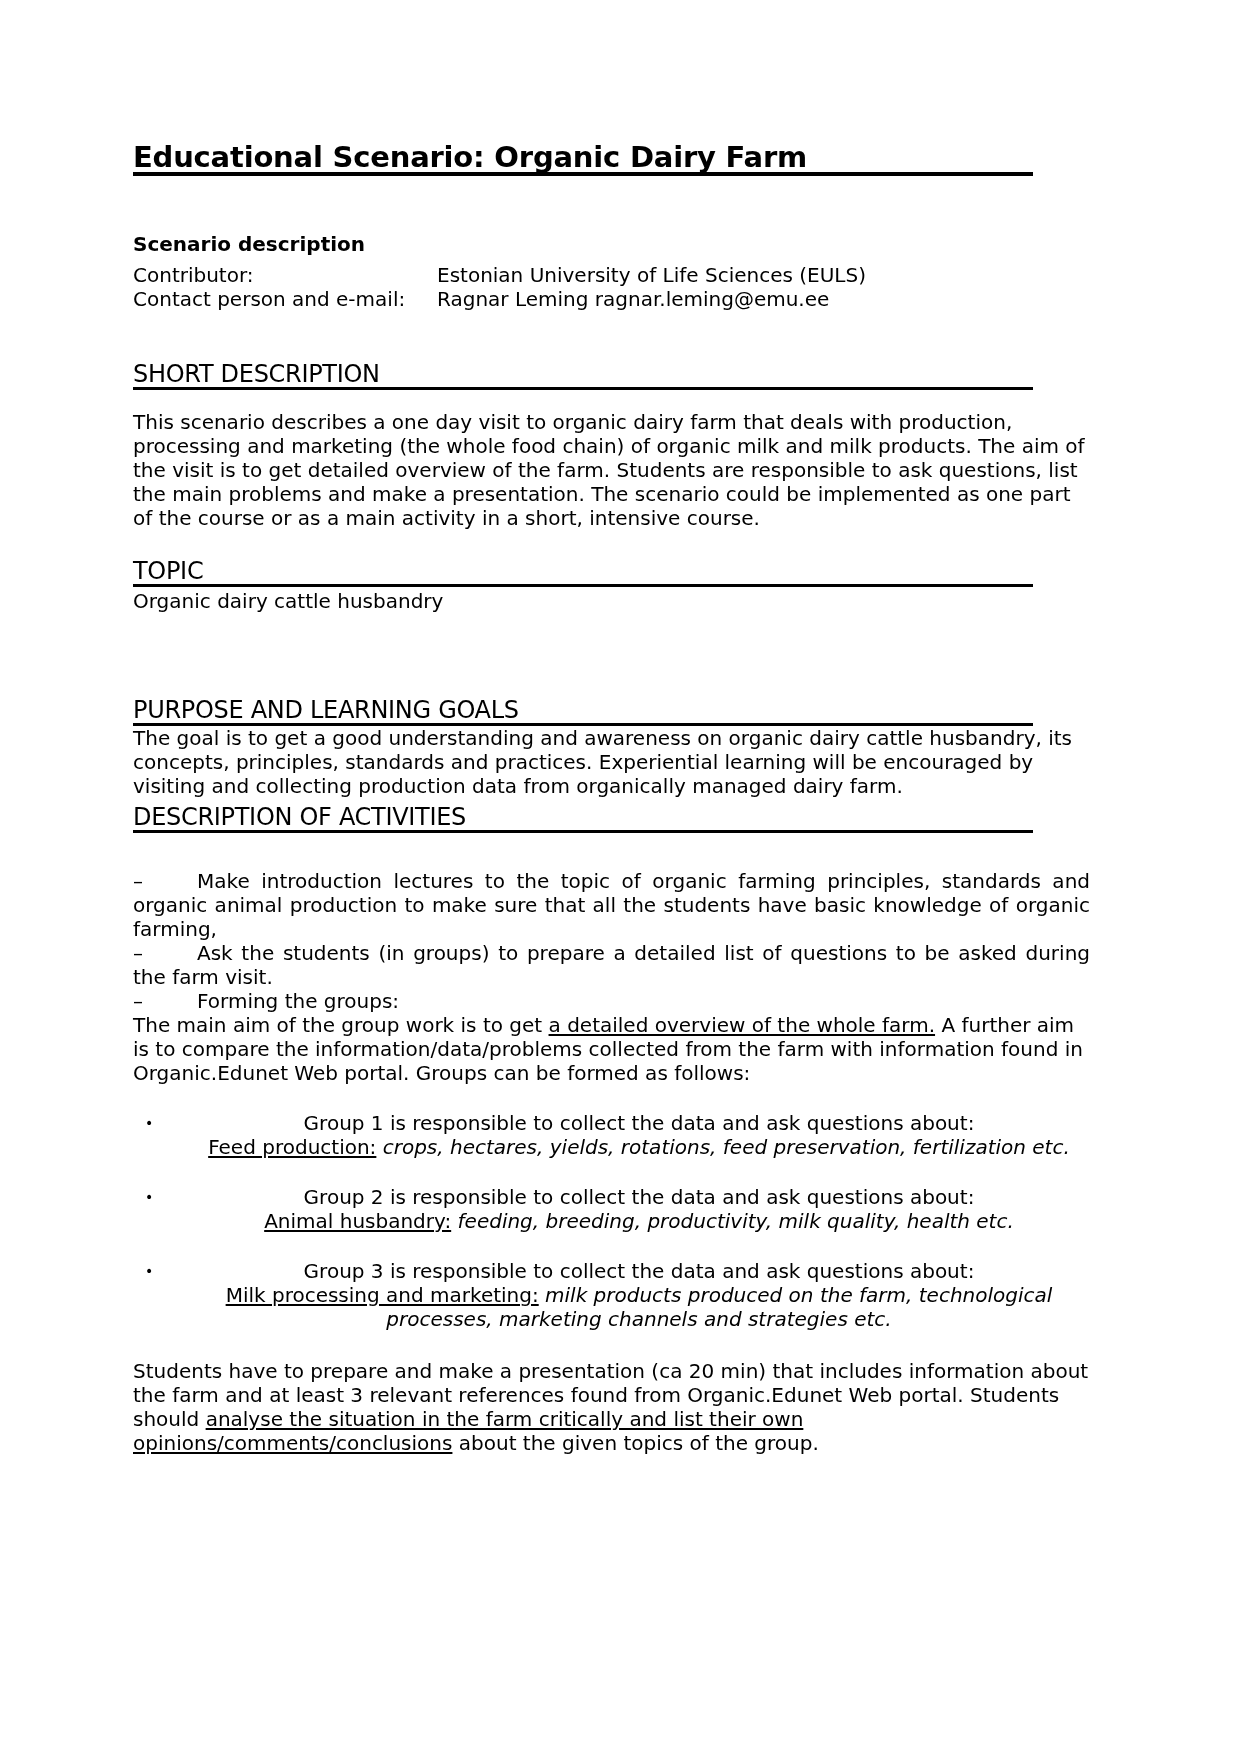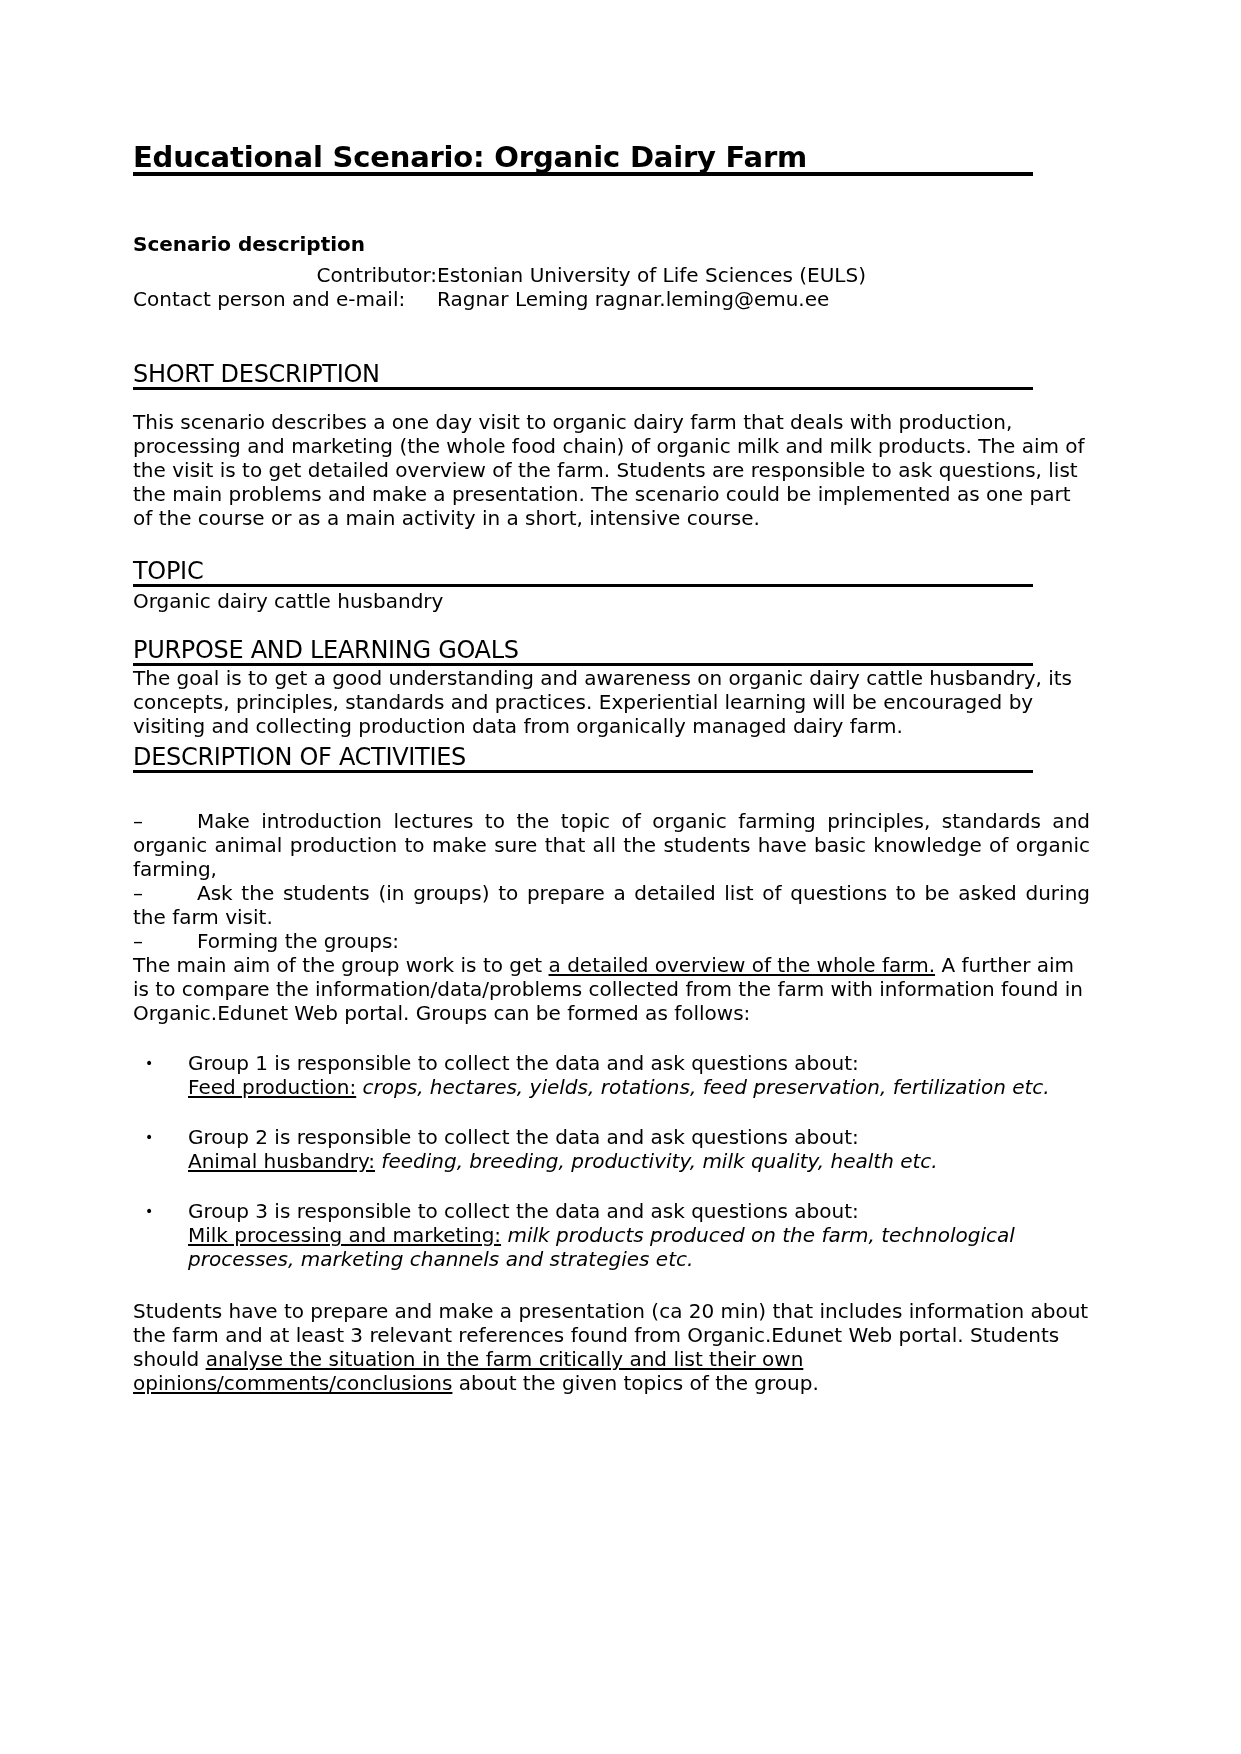--- a/index.html
+++ b/index.html
@@ -13,44 +13,44 @@
     position:absolute; left:133px; top:0; width:957px;
   }
   .doc-title {
     margin-top:142px;
     font-size:29px; line-height:30px; font-weight:bold; letter-spacing:-0.2px;
     width:900px; border-bottom:4px solid #000;
   }
   .bold-sub { font-size:20px; line-height:24px; font-weight:bold; }
   .scenario-h { margin-top:56px; }
   .row { display:flex; margin-top:0; font-size:20px; line-height:24px; }
-  .row.first { margin-top:7px;text-align:right; }
+  .row.first { margin-top:7px; }
   .row .label { flex:0 0 auto; min-width:304px; }
   .section-heading {
     font-size:24px; line-height:26px; font-weight:normal; letter-spacing:-0.3px;
     width:900px; border-bottom:3px solid #000;
   }
   .sh-short { margin-top:50px; }
   .sh-topic { margin-top:28px; }
-  .sh-purpose { margin-top:24px; }
+  .sh-purpose { margin-top:84px; }
   .sh-activities { margin-top:6px; }
   .body-para { font-size:20px; line-height:24px; }
   .p-short { margin-top:20px; }
   .p-topic { margin-top:2px; }
   .lg { margin-top:24px; }
   .dash-block { margin-top:36px; }
   .dash-para { font-size:20px; line-height:24px; text-align:justify; }
   .dash-para .tab-spacer { display:inline-block; width:54px; }
   .u { text-decoration:underline; text-underline-offset:2px; }
   .it { font-style:italic; }
   .bullet-item { display:flex; margin-top:26px; font-size:20px; line-height:24px; }
   .bullet-item .marker {
     flex:0 0 55px; padding-left:12px; font-size:14px; line-height:24px;
   }
-  .bullet-item .bullet-text { flex:1 1 auto; }
+  .bullet-item .bullet-text { flex:1 1 auto;text-align:center; }
   .closing { margin-top:28px; }
 </style>
 </head>
 <body>
 
 <div class="page">
   <div class="content">
 
     <h1 class="doc-title">Educational Scenario: Organic Dairy Farm</h1>
 

